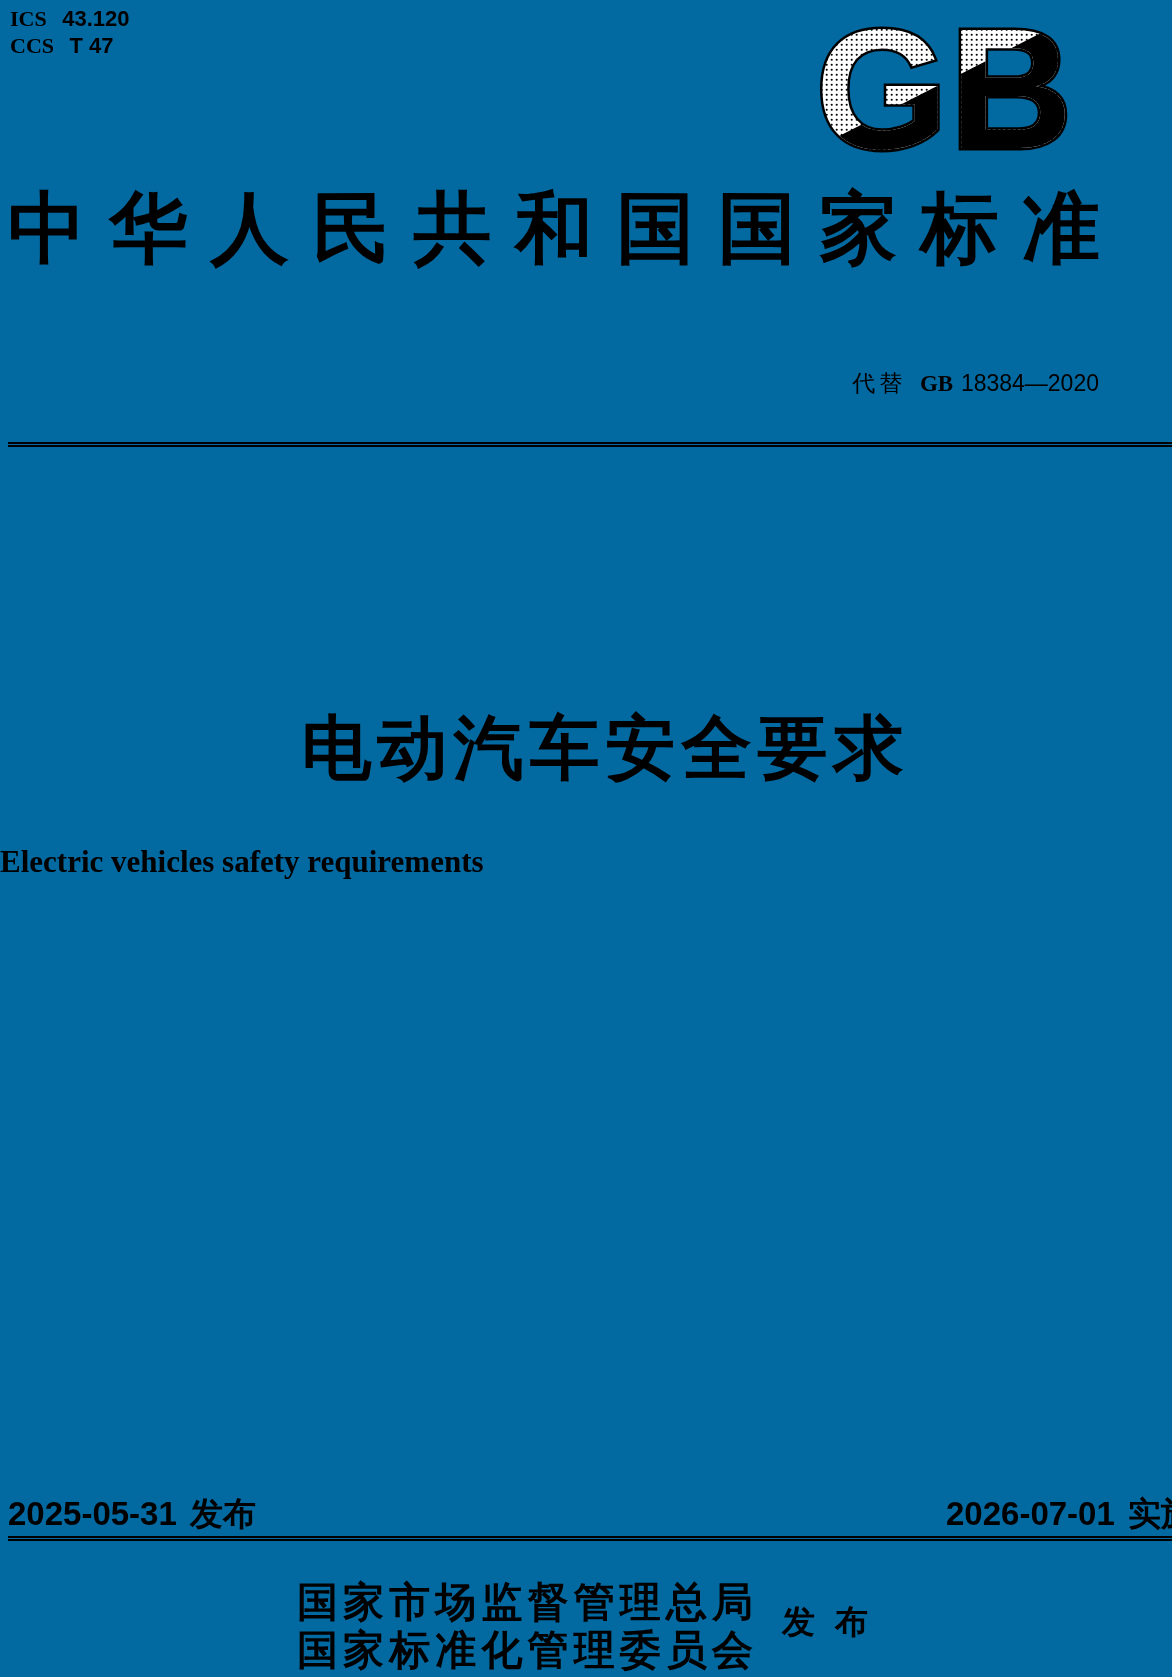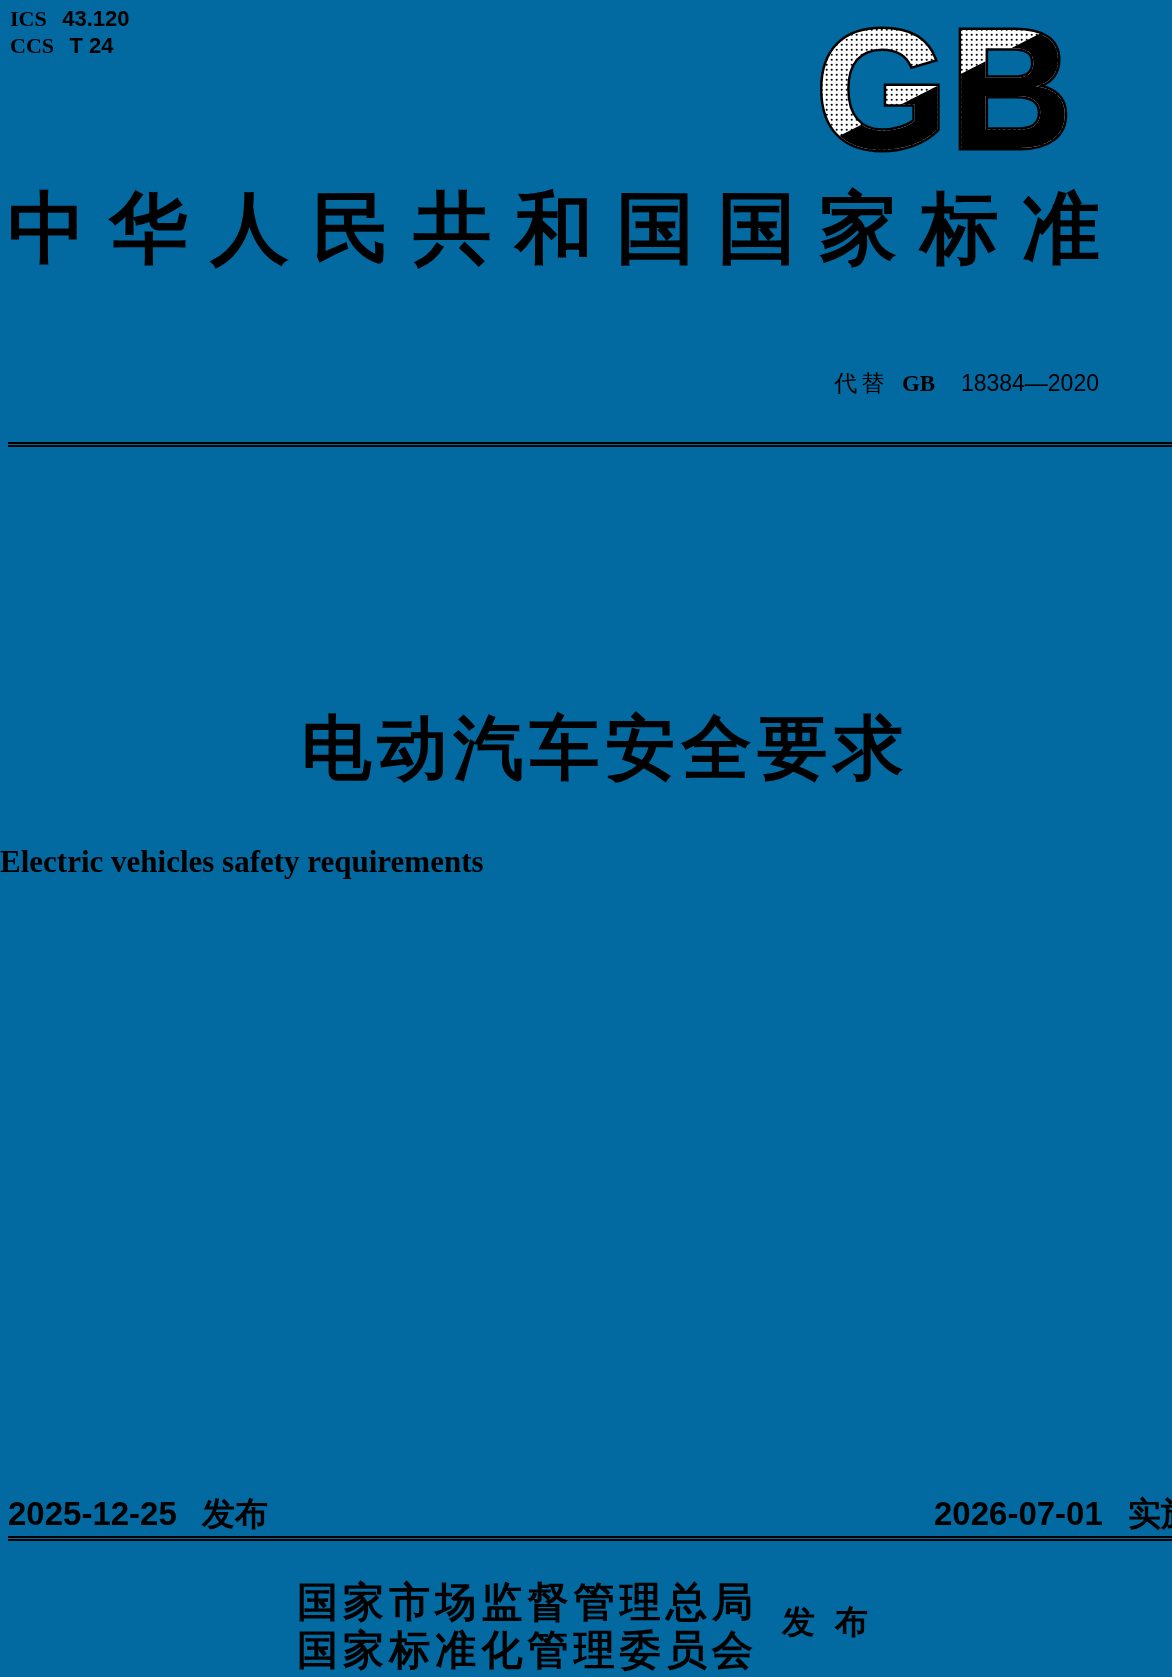--- a/index.html
+++ b/index.html
@@ -22,42 +22,42 @@
     font-size:78px;font-weight:bold;line-height:1.1;
     font-family:"Liberation Serif",serif;white-space:nowrap;
   }
   
   .std-code{position:absolute;right:112px;top:318px;font-size:32px;white-space:nowrap;}
   .std-code .prefix{font-family:"Liberation Serif",serif;font-weight:bold;letter-spacing:2px;}
   .std-code .num{font-family:"Liberation Sans",sans-serif;font-weight:500;margin-left:16px;}
   .std-replace{position:absolute;right:112px;top:368px;font-size:23px;white-space:nowrap;}
   .std-replace .cjk{font-family:Liberation Mono, monospace;letter-spacing:4px;}
   .std-replace .prefix{font-family:"Liberation Serif",serif;font-weight:bold;margin-left:8px;}
-  .std-replace .num{font-family:"Liberation Sans",sans-serif;margin-left:20px;}
+  .std-replace .num{font-family:"Liberation Sans",sans-serif;margin-left:2px;}
   
   .rule{position:absolute;left:8px;right:8px;height:5px;
     border-top:2px solid #000;border-bottom:2px solid #000;box-sizing:border-box;}
   .rule-top{top:442px;}
   .rule-bottom{top:1536px;}
   
   .title-zh{
     position:absolute;left:0;right:0;top:702px;text-align:center;
     font-size:70px;font-weight:bold;letter-spacing:6px;
     font-family:"Liberation Sans",sans-serif;
   }
   .title-en{
     position:absolute;left:0;right:0;top:844px;
     font-size:31px;font-weight:bold;font-family:"Liberation Serif",serif;
   }
   
   .date{position:absolute;top:1492px;font-size:33px;font-weight:bold;
     font-family:"Liberation Sans",sans-serif;white-space:nowrap;}
   .date-issue{left:8px;}
   .date-impl{right:17px;}
-  .date .d-label{margin-left:16px;}
+  .date .d-label{margin-left:4px;}
   
   .publisher{
     position:absolute;left:297px;top:1578px;width:456px;
     font-size:41px;font-weight:bold;line-height:1.18;
     font-family:"Liberation Serif",serif;
   }
   .publish-label{
     position:absolute;left:782px;top:1600px;width:86px;
     font-size:33px;font-weight:bold;font-family:"Liberation Sans",sans-serif;
   }
@@ -69,21 +69,21 @@
 
 <div class="page">
 
   <div class="code-block">
     <div class="code-line">
       <span class="label">ICS</span>
       <span class="value">43.120</span>
     </div>
     <div class="code-line">
       <span class="label">CCS</span>
-      <span class="value">T 24</span>
+      <span class="value">T 47</span>
     </div>
   </div>
 
   <div class="gb-logo">
     <svg width="290" height="148" viewBox="0 0 290 148" xmlns="http://www.w3.org/2000/svg">
       <defs>
         <pattern id="ht" width="5" height="5" patternUnits="userSpaceOnUse">
           <rect width="5" height="5" fill="#ffffff"></rect>
           <circle cx="1.7" cy="1.7" r="1.05" fill="#000000"></circle>
         </pattern>
@@ -117,21 +117,21 @@
     <span class="prefix">GB</span>
     <span class="num">18384—2020</span>
   </div>
 
   <div class="rule rule-top"></div>
 
   <div class="title-zh">电动汽车安全要求</div>
   <div class="title-en">Electric vehicles safety requirements</div>
 
   <div class="date date-issue">
-    <span class="d-val">2025-12-25</span>
+    <span class="d-val">2025-05-31</span>
     <span class="d-label">发布</span>
   </div>
   <div class="date date-impl">
     <span class="d-val">2026-07-01</span>
     <span class="d-label">实施</span>
   </div>
 
   <div class="rule rule-bottom"></div>
 
   <div class="publisher">

